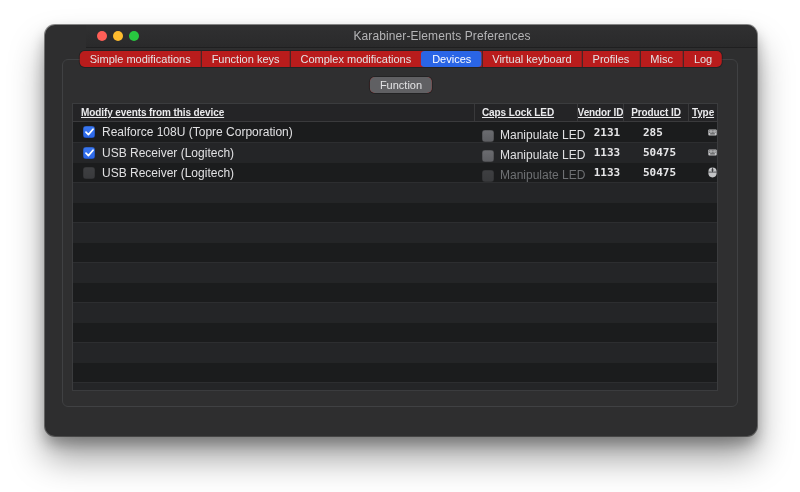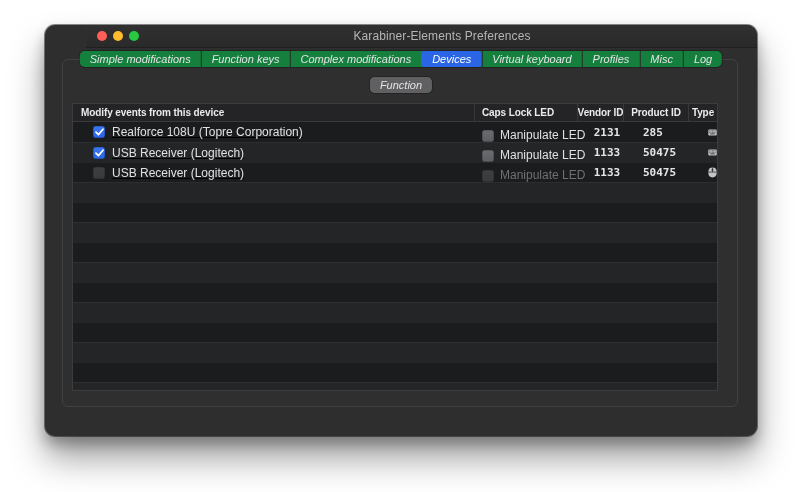--- a/index.html
+++ b/index.html
@@ -30,21 +30,21 @@
   
   .groupbox {
     position:absolute; left:17px; top:34px; width:676px; height:348px;
     background:#2f2f30; border:1px solid #404143; border-radius:6px;
   }
 
   
   .segctrl {
     position:absolute; left:50%; transform:translateX(-50%);
     display:flex; height:16px; border-radius:5px; overflow:hidden;
-    background:#15803d; box-shadow:0 0 0 1px rgba(0,0,0,.25); z-index:5;font-style:italic;
+    background:#b91c1c; box-shadow:0 0 0 1px rgba(0,0,0,.25); z-index:5;
   }
   .tabbar { top:26px; }
   .subtabs { top:52px; }
   .seg {
     display:flex; align-items:center; padding:0 10px; cursor:default;
     font-size:11px; color:#e3e3e5; white-space:nowrap; position:relative;
   }
   .seg + .seg { border-left:1px solid #29292b; }
   .seg.selected { background:#2a65e6; color:#ffffff; border-left-color:transparent; border-radius:4px; }
   .subtabs .seg { background:#606063; }
@@ -54,37 +54,37 @@
   .table {
     position:absolute; left:27px; top:78px; width:646px; height:288px;
     border:1px solid #3b3c3e; background:#1b1c1d; overflow:hidden;
   }
   .thead {
     display:flex; height:18px; background:#242426;
     border-bottom:1px solid #3a3a3c;
   }
   .th {
     display:flex; align-items:center; font-size:10px; font-weight:bold;
-    color:#eaeaec; letter-spacing:-0.1px; white-space:nowrap; overflow:hidden;
+    color:#eaeaec; letter-spacing:-0.1px; white-space:nowrap; overflow:hidden;text-decoration:underline;
   }
   .th + .th { border-left:1px solid #39393b; }
   .col-name    { width:401px; padding-left:8px; }
   .col-caps    { width:103px; padding-left:7px; }
   .col-vendor  { width:46px;  justify-content:center; }
   .col-product { width:65px;  justify-content:center; }
   .col-type    { width:29px;  justify-content:center; }
 
   .tbody { height:270px; overflow:hidden; }
   .trow { display:flex; height:20px; align-items:center; border-top:1px solid rgba(255,255,255,.045); }
   .tbody .trow:first-child { border-top:none; }
   .trow:nth-child(odd)  { background:#1b1c1d; }
   .trow:nth-child(even) { background:#242527; }
 
   .cell { display:flex; align-items:center; height:100%;padding-left:20px; }
-  .cell.name { width:401px; gap:7px;text-decoration:underline; }
+  .cell.name { width:401px; padding-left:10px; gap:7px; }
   .cell.caps { width:103px; padding-left:8px; gap:6px;align-items:flex-end; }
   .cell.vendor  { width:46px; justify-content:center; padding-right:6px; }
   .cell.product { width:65px; justify-content:flex-start; padding-right:14px; }
   .cell.type { width:29px; justify-content:center; }
 
   .devname, .capslabel { font-size:12px; color:#e0e0e2; white-space:nowrap; }
   .num { font-family:"DejaVu Sans Mono", monospace; font-size:11px; font-weight:bold; color:#e6e6e8; }
 
   
   .cb {

